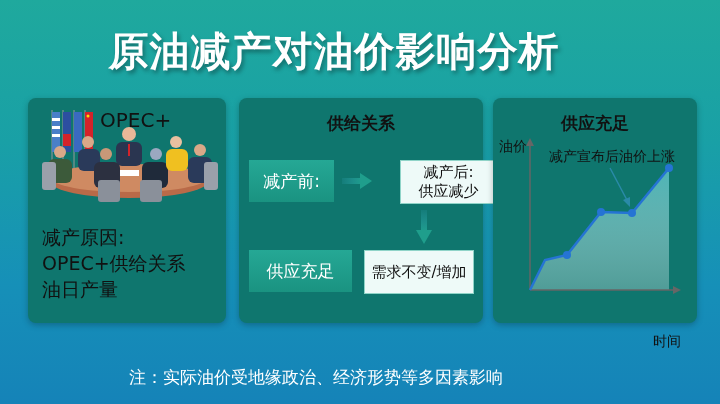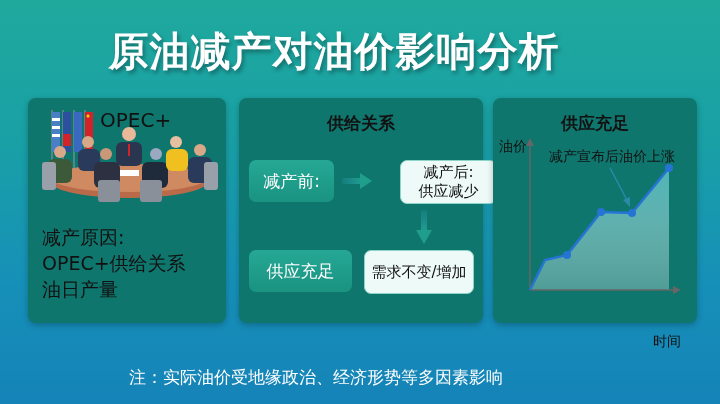--- a/index.html
+++ b/index.html
@@ -14,21 +14,21 @@
   #c1{left:28px;width:198px;}
   #c2{left:239px;width:244px;}
   #c3{left:493px;width:204px;}
   .card-title{position:absolute;left:0;width:100%;text-align:center;top:14px;
     font-size:17px;font-weight:bold;color:#111;}
   
   .opec-label{position:absolute;left:72px;top:10px;font-size:20px;color:#111;}
   .meeting{position:absolute;left:8px;top:6px;width:186px;height:108px;}
   .reason{position:absolute;left:14px;top:126px;width:176px;font-size:19px;line-height:26px;color:#111;}
   
-  .box{position:absolute;border-radius:7px;font-size:15px;display:flex;align-items:center;justify-content:center;text-align:center;line-height:19px;}
+  .box{position:absolute;border-radius:0;font-size:15px;display:flex;align-items:center;justify-content:center;text-align:center;line-height:19px;}
   .box.solid{background:linear-gradient(180deg,#25a895,#1a9381);color:#fff;font-size:17px;}
   .box.light{background:#eefaf8;border:1px solid #8fd4c8;color:#111;}
   #b1{left:10px;top:62px;width:85px;height:42px;}
   #b2{left:137px;top:62px;width:95px;height:42px;margin-left:24px;}
   #b3{left:10px;top:152px;width:103px;height:42px;}
   #b4{left:125px;top:152px;width:108px;height:42px;}
   .arrow{position:absolute;}
   
   .chart{position:absolute;left:0;top:0;width:204px;height:225px;}
   .note{position:absolute;left:0;top:346px;width:632px;text-align:center;font-size:17px;color:#fff;margin-top:20px;}

